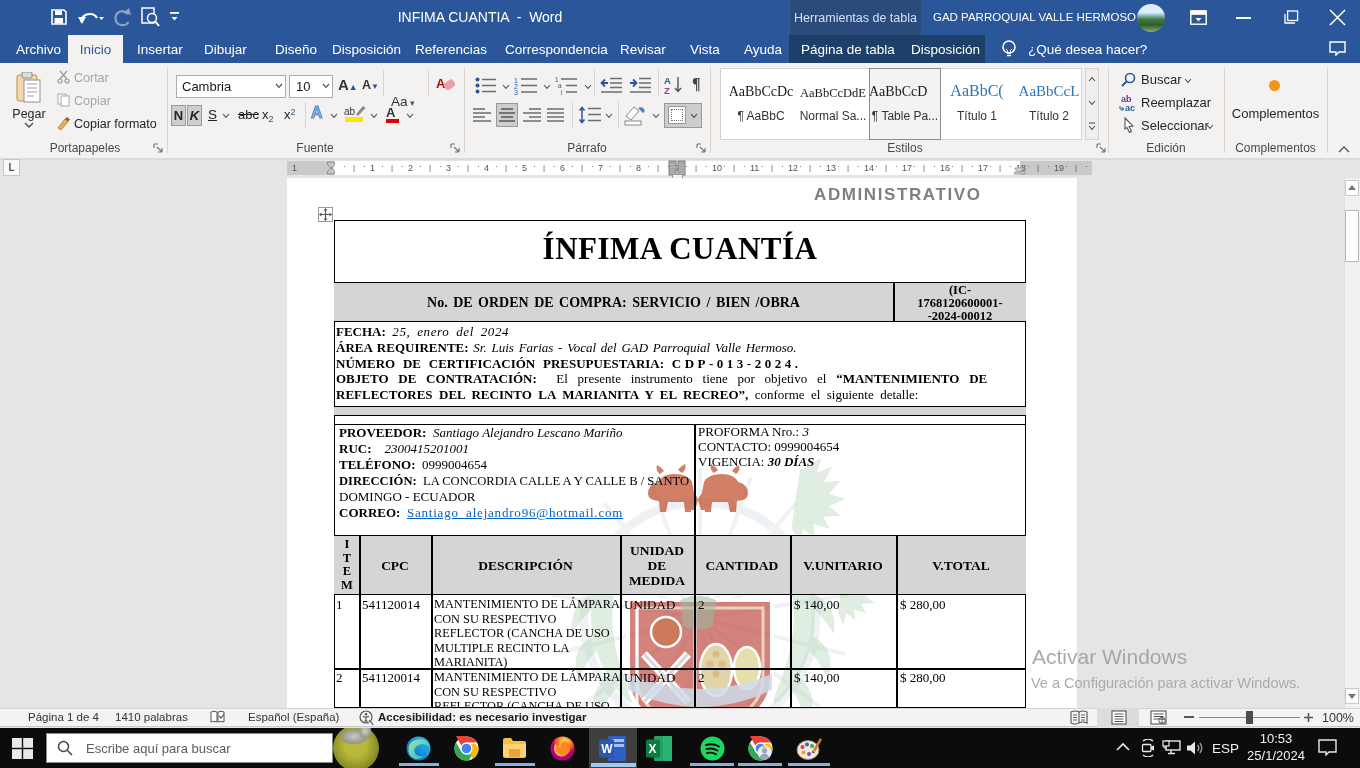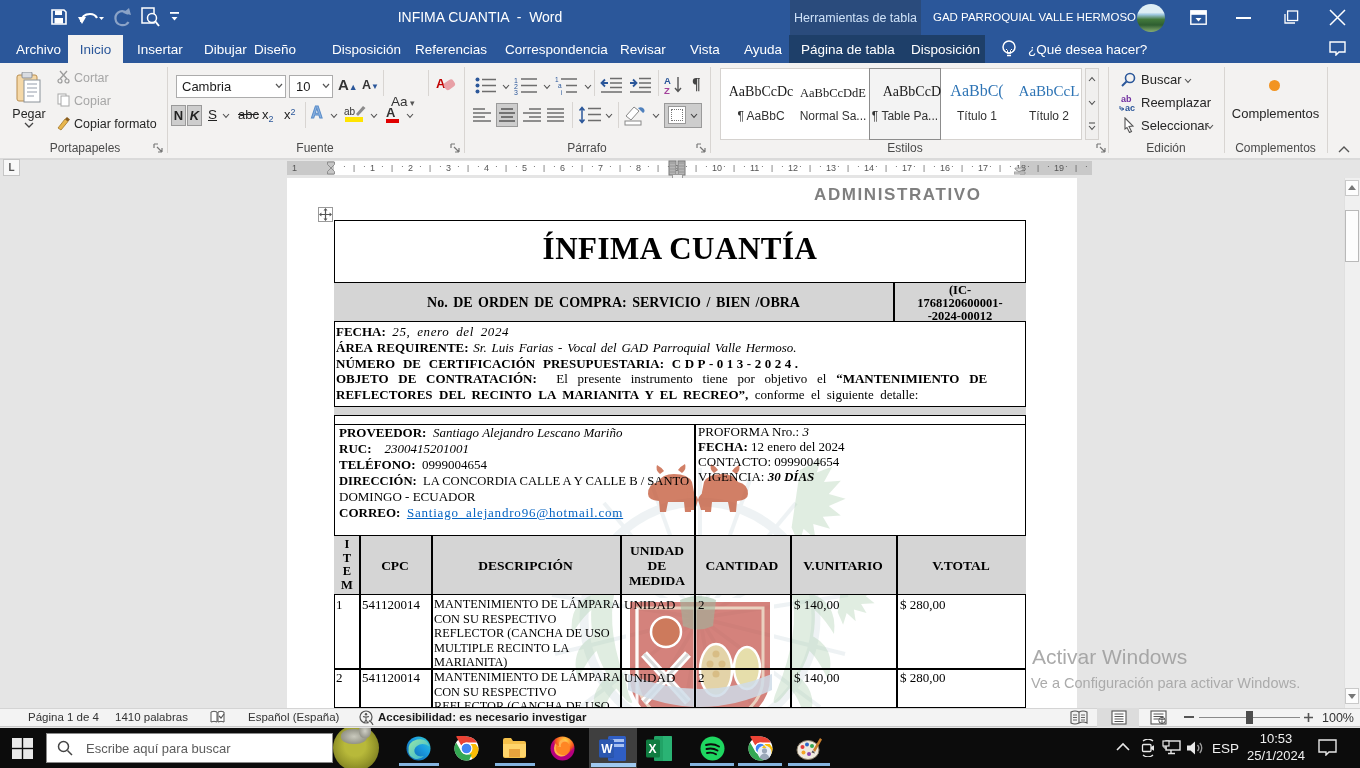--- a/index.html
+++ b/index.html
@@ -69,21 +69,21 @@
     </svg>
   </div>
 
 <div class="a" style="left:0;top:35px;width:1360px;height:28px;background:#2b579a"></div>
 <div class="a" style="left:789px;top:35px;width:196px;height:28px;background:#1e3f69"></div>
 <div class="a" style="left:68px;top:35px;width:55px;height:28px;background:#f3f2f1"></div>
 <div class="a wtab" style="left:16px;top:42px">Archivo</div>
 <div class="a" style="left:68px;top:42px;width:55px;text-align:center;color:#2b579a;font-size:13.5px">Inicio</div>
 <div class="a wtab" style="left:137px;top:42px">Insertar</div>
 <div class="a wtab" style="left:204px;top:42px">Dibujar</div>
-<div class="a wtab" style="left:254px;top:42px">Diseño</div>
+<div class="a wtab" style="left:275px;top:42px">Diseño</div>
 <div class="a wtab" style="left:332px;top:42px">Disposición</div>
 <div class="a wtab" style="left:415px;top:42px">Referencias</div>
 <div class="a wtab" style="left:505px;top:42px">Correspondencia</div>
 <div class="a wtab" style="left:620px;top:42px">Revisar</div>
 <div class="a wtab" style="left:690px;top:42px">Vista</div>
 <div class="a wtab" style="left:744px;top:42px">Ayuda</div>
 <div class="a wtab" style="left:801px;top:42px">Página de tabla</div>
 <div class="a wtab" style="left:911px;top:42px">Disposición</div>
 <div class="a" style="left:1001px;top:39px;width:16px;height:21px">
 <svg width="16" height="21" viewBox="0 0 16 21">
@@ -350,21 +350,21 @@
       <path d="M4 4 L9 9 M9 9 v-4 M9 9 h-4" stroke="#777" stroke-width="1.2"></path>
     </svg>
   </div>
 
 <div class="a" style="left:720px;top:68px;width:362px;height:72px;background:#fff;border:1px solid #d5d2cf"></div>
 <div class="a" style="left:869px;top:68px;width:72px;height:72px;background:#f3f3f3;border:1px solid #8c8c8c"></div>
 <div class="a ser" style="left:725px;top:84px;width:72px;text-align:center;font-size:14px;color:#1a1a1a">AaBbCcDc</div>
 <div class="a" style="left:725px;top:109px;width:72px;text-align:center;font-size:12px;color:#333">¶ AaBbC</div>
 <div class="a ser" style="left:797px;top:86px;width:72px;text-align:center;font-size:12.5px;color:#1a1a1a">AaBbCcDdE</div>
 <div class="a" style="left:797px;top:109px;width:72px;text-align:center;font-size:12px;color:#333">Normal Sa...</div>
-<div class="a ser" style="left:869px;top:84px;width:72px;text-align:right;font-size:14px;color:#1a1a1a">AaBbCcD</div>
+<div class="a ser" style="left:869px;top:84px;width:72px;text-align:left;font-size:14px;color:#1a1a1a">AaBbCcD</div>
 <div class="a" style="left:869px;top:109px;width:72px;text-align:center;font-size:12px;color:#333">¶ Table Pa...</div>
 <div class="a ser" style="left:941px;top:82px;width:72px;text-align:center;font-size:16px;color:#2e74b5">AaBbC(</div>
 <div class="a" style="left:941px;top:109px;width:72px;text-align:center;font-size:12px;color:#333">Título 1</div>
 <div class="a ser" style="left:1013px;top:83px;width:72px;text-align:center;font-size:15px;color:#2e74b5">AaBbCcL</div>
 <div class="a" style="left:1013px;top:109px;width:72px;text-align:center;font-size:12px;color:#333">Título 2</div>
 <div class="a" style="left:1085px;top:68px;width:14px;height:72px;background:#f0efee;border:1px solid #d5d2cf"></div>
 <div class="a" style="left:1088px;top:76px;width:8px;height:6px">
     <svg width="8" height="6" viewBox="0 0 8 6">
       <path d="M1 5 l3 -3.4 l3 3.4" fill="none" stroke="#555" stroke-width="1.1"></path>
     </svg>
@@ -641,21 +641,20 @@
  <div class="a" style="left:360px;top:204px;width:1.5px;height:112px;background:#000"></div>
  <div class="a" style="left:5px;top:205px;width:352px;font-size:13px;line-height:16px">
   <div><b>PROVEEDOR:</b>&nbsp; <i>Santiago Alejandro Lescano Mariño</i></div>
   <div><b>RUC:</b>&nbsp;&nbsp;&nbsp; <i>2300415201001</i></div>
   <div><b>TELÉFONO:</b>&nbsp; 0999004654</div>
   <div style="white-space:nowrap"><span style="font-size:12.6px"><b>DIRECCIÓN:</b>&nbsp; LA CONCORDIA CALLE A Y CALLE B / SANTO</span><br>DOMINGO - ECUADOR</div>
   <div><b>CORREO:</b>&nbsp; <span style="color:#0563c1;text-decoration:underline;letter-spacing:.8px">Santiago_alejandro96@hotmail.com</span></div>
  </div>
  <div class="a" style="left:364px;top:204px;width:326px;font-size:13px;line-height:15px">
   <div>PROFORMA Nro.: <i>3</i></div>
-  <div><b>FECHA:</b> 12 enero del 2024</div>
   <div>CONTACTO: 0999004654</div>
   <div>VIGENCIA: <i><b>30 DÍAS</b></i></div>
  </div>
 
  <div class="a" style="left:0;top:316px;width:692px;height:172px">
 
   <div class="a" style="left:0;top:0;width:692px;height:59px;background:#d5d5d5;border-bottom:1.5px solid #000"></div>
   <div class="a" style="left:2px;top:2px;width:22px;text-align:center;font-weight:bold;font-size:12.5px;line-height:13.5px">I<br>T<br>E<br>M</div>
   <div class="a" style="left:25px;top:22px;width:72px;text-align:center;font-weight:bold;font-size:13.5px">CPC</div>
   <div class="a" style="left:97px;top:22px;width:189px;text-align:center;font-weight:bold;font-size:13.5px">DESCRIPCIÓN</div>

